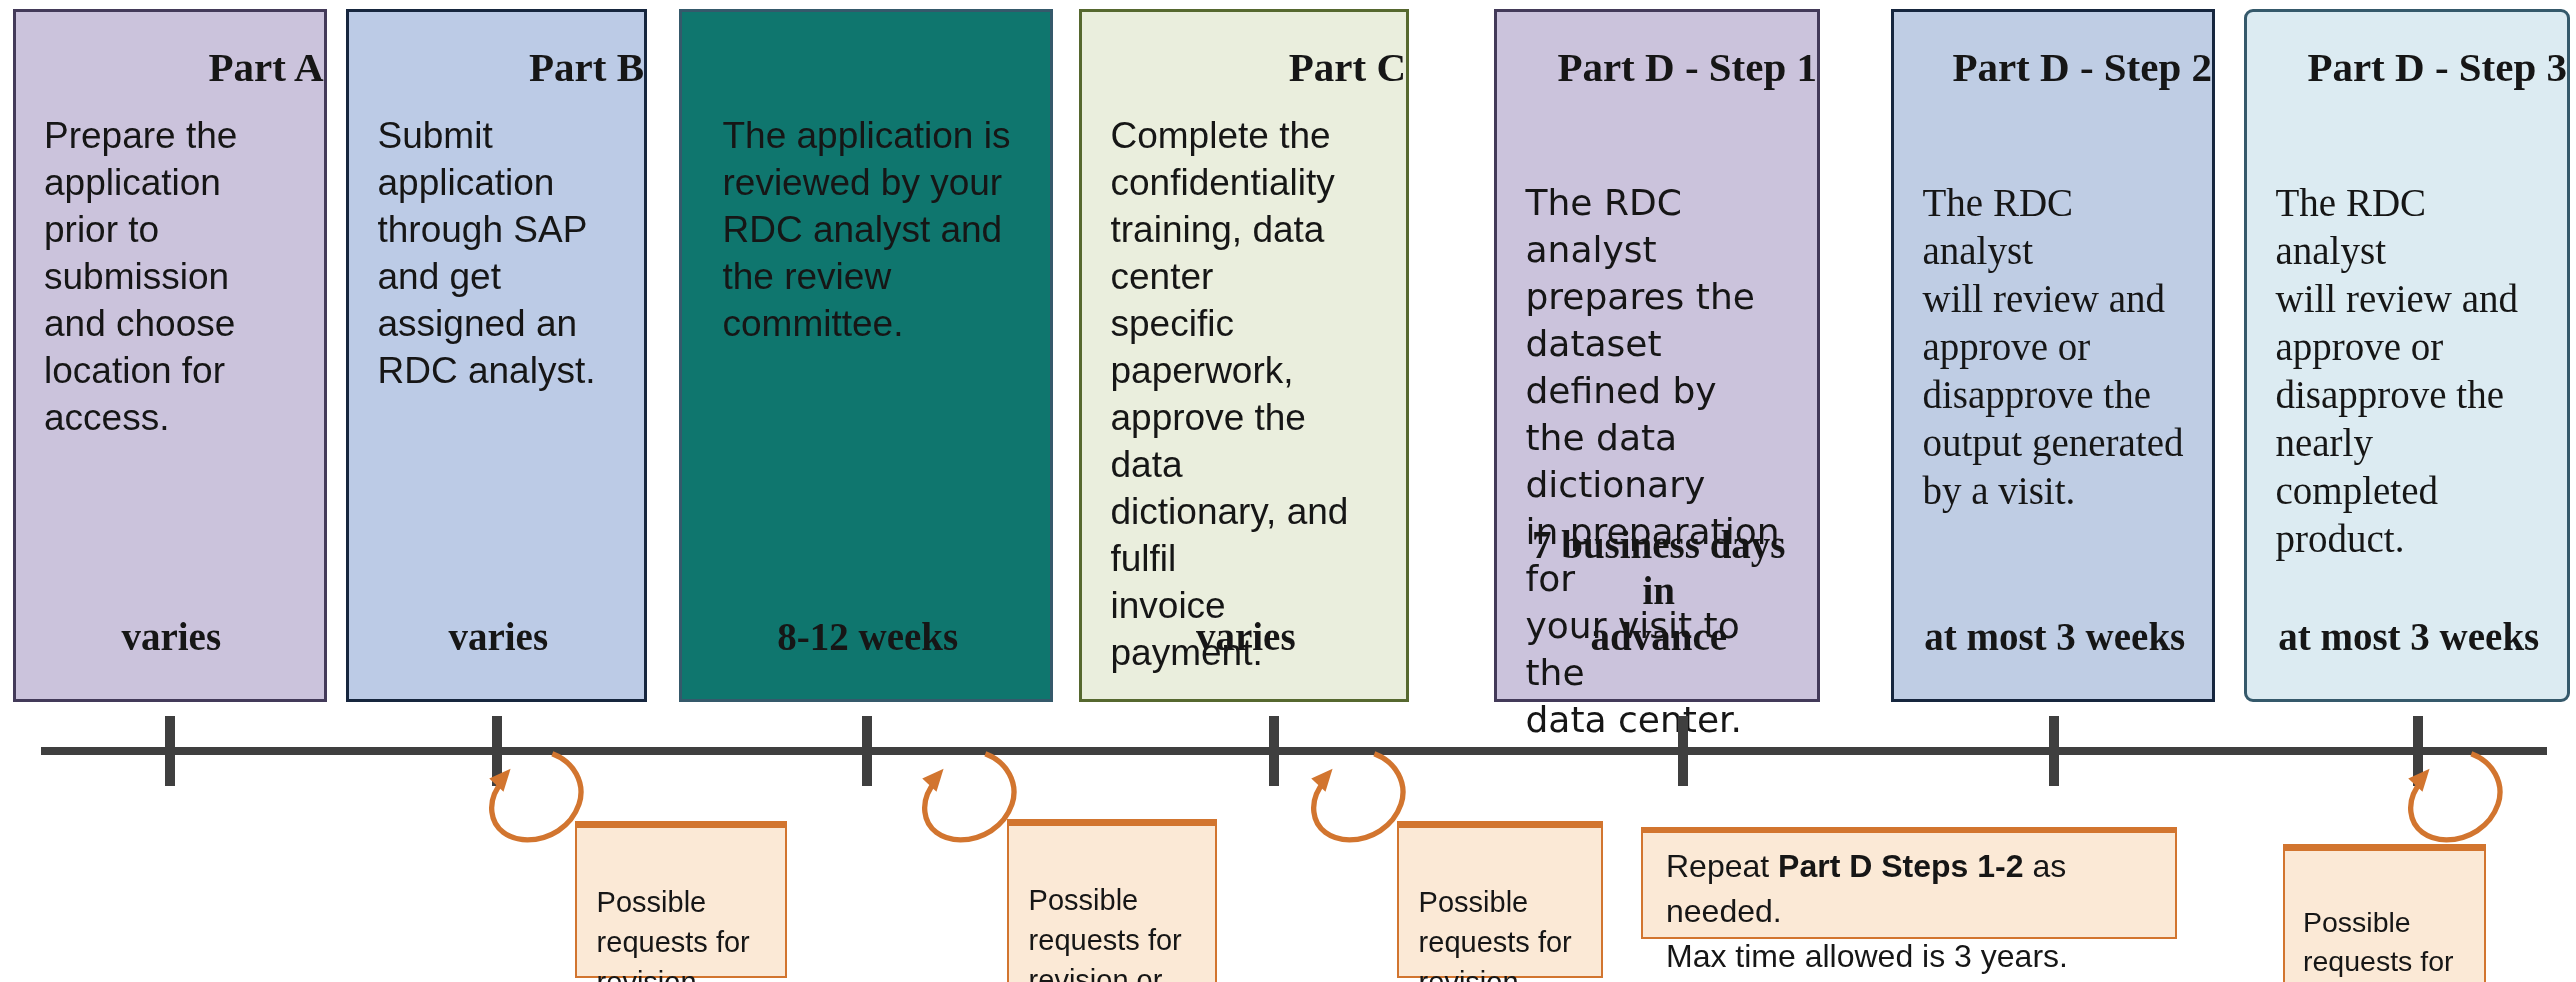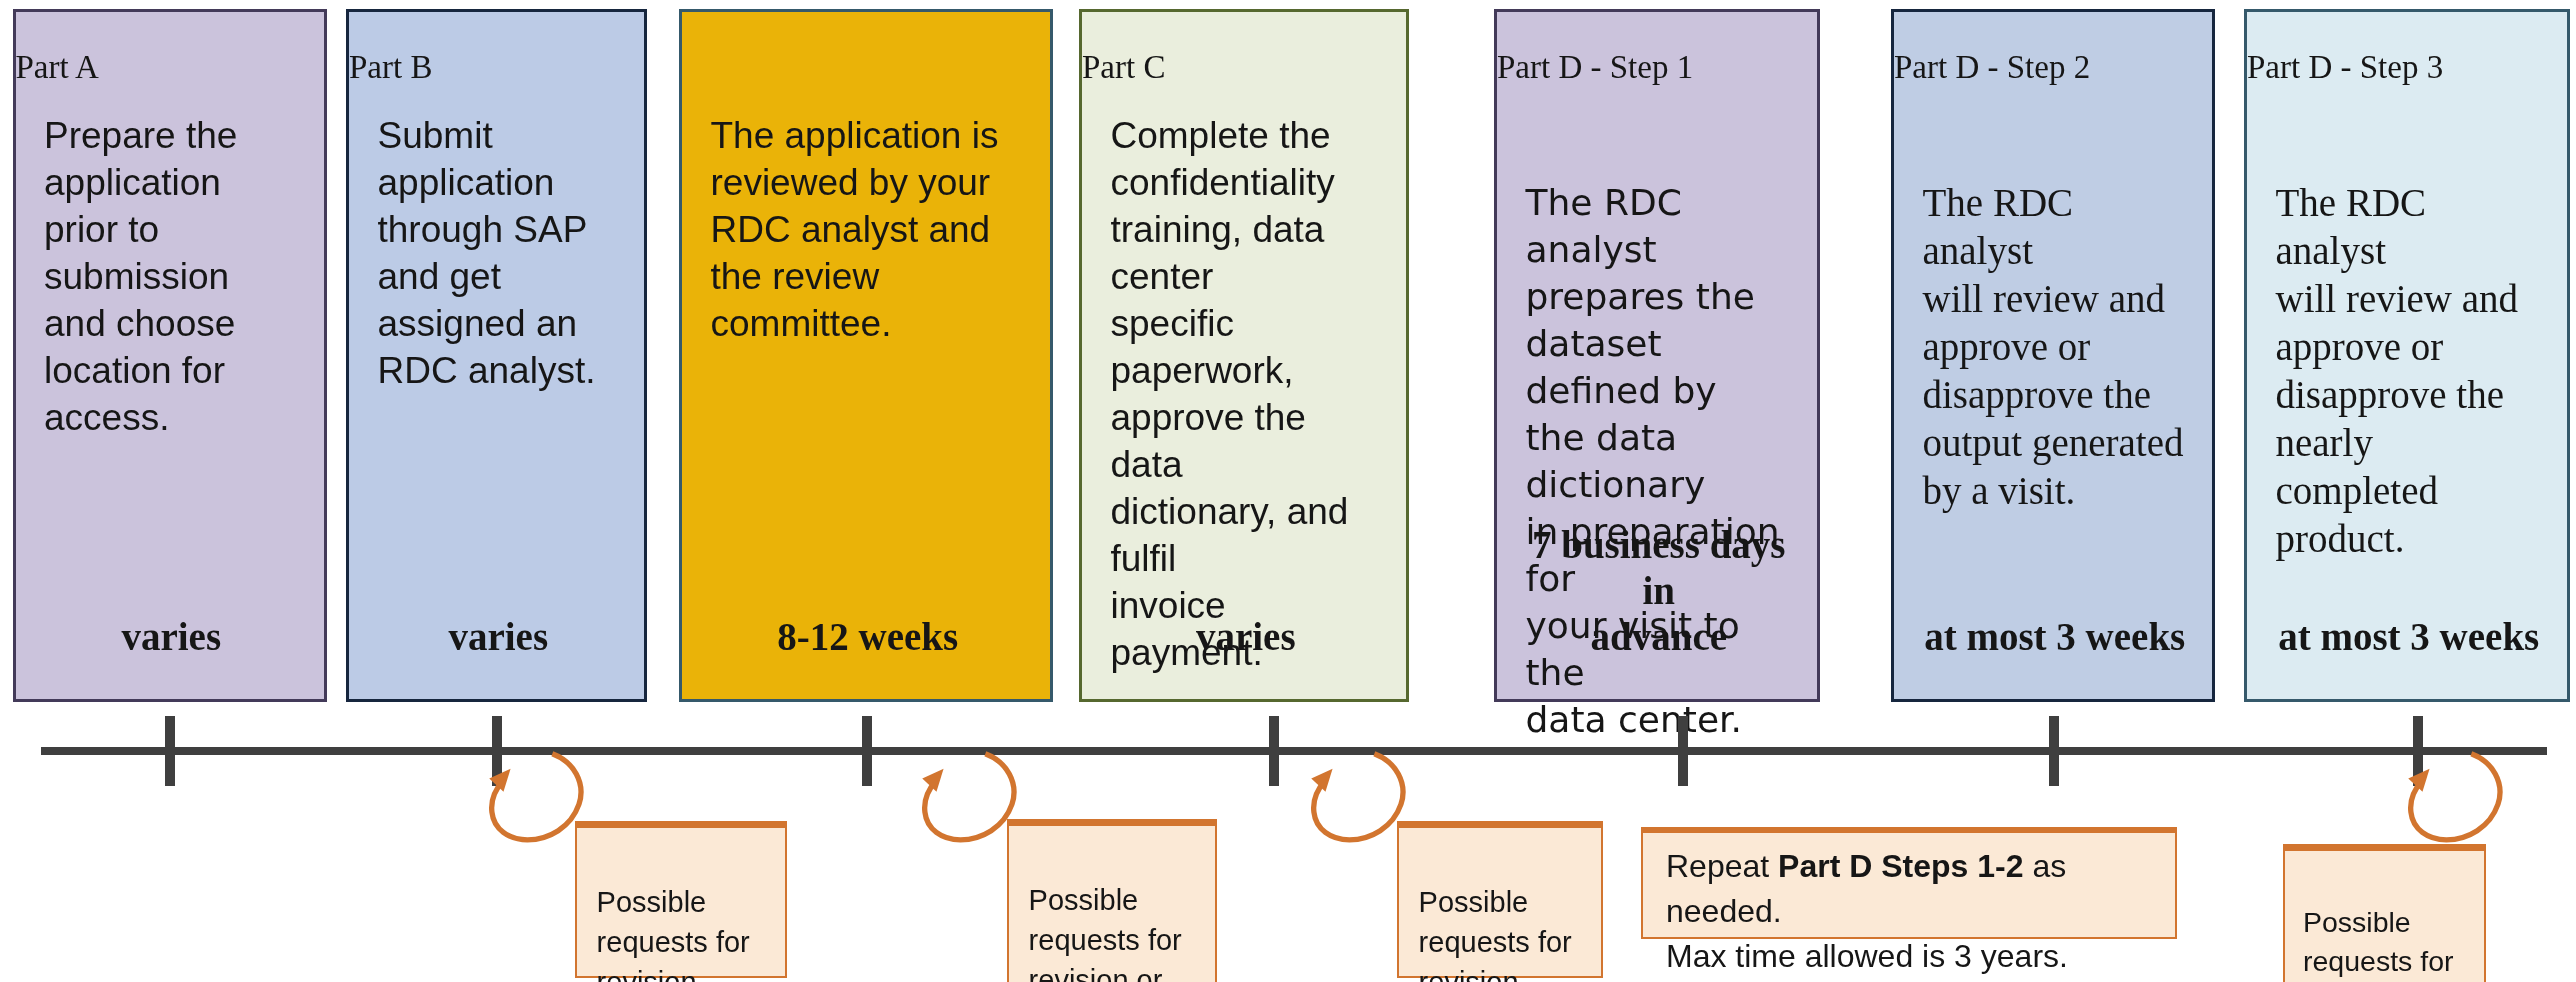--- a/index.html
+++ b/index.html
@@ -6,22 +6,22 @@
   #canvas{
     position:relative;width:2576px;height:982px;background:#ffffff;overflow:hidden;
     font-family:"Liberation Sans",sans-serif;color:#161616;
   }
   
   .stage{
     position:absolute;top:9px;height:693px;box-sizing:border-box;
     border:3.6px solid #333;background:#eee;
   }
   .stage-title{
-    padding-top:30px;text-align:left;
-    font-family:"Liberation Serif",serif;font-weight:400;font-size:33px;line-height:50px;
+    padding-top:30px;text-align:right;
+    font-family:"Liberation Serif",serif;font-weight:700;font-size:41px;line-height:50px;
     min-height:50px;white-space:pre-line;
   }
   .stage-body{
     margin:87px 28.5px 0 28.5px;font-size:37px;line-height:47px;white-space:pre-line;
   }
   .body-sans{font-family:"Liberation Sans",sans-serif;font-size:37px;line-height:47px;margin-top:20px;}
   .body-sans2{font-family:"DejaVu Sans",sans-serif;font-size:36px;line-height:47px;}
   .body-serif{font-family:"Liberation Serif",serif;font-size:39px;line-height:48px;}
   .stage-duration{
     position:absolute;left:16px;right:12.5px;bottom:39px;text-align:center;
@@ -65,21 +65,21 @@
     <div class="stage-title">Part B</div>
     <div class="stage-body body-sans">Submit
 application
 through SAP
 and get
 assigned an
 RDC analyst.</div>
     <div class="stage-duration">varies</div>
   </div>
 
-  <div class="stage" style="left: 679px; width: 374px; background: #eab308; border-color: rgb(53, 89, 107);">
+  <div class="stage" style="left: 679px; width: 374px; background: #0f766e; border-color: rgb(53, 89, 107); padding-left: 12px;">
     <div class="stage-title"></div>
     <div class="stage-body body-sans">The application is
 reviewed by your
 RDC analyst and
 the review
 committee.</div>
     <div class="stage-duration">8-12 weeks</div>
   </div>
 
   <div class="stage" style="left: 1079px; width: 330px; background: rgb(234, 238, 221); border-color: rgb(86, 104, 47);">
@@ -111,21 +111,21 @@
     <div class="stage-title">Part D - Step 2</div>
     <div class="stage-body body-serif">The RDC analyst
 will review and
 approve or
 disapprove the
 output generated
 by a visit.</div>
     <div class="stage-duration">at most 3 weeks</div>
   </div>
 
-  <div class="stage" style="left: 2244px; width: 326px; background: rgb(220, 235, 242); border-color: rgb(53, 89, 107);">
+  <div class="stage" style="left: 2244px; width: 326px; background: rgb(220, 235, 242); border-color: rgb(53, 89, 107); border-radius: 9px;">
     <div class="stage-title">Part D - Step 3</div>
     <div class="stage-body body-serif">The RDC analyst
 will review and
 approve or
 disapprove the
 nearly completed
 product.</div>
     <div class="stage-duration">at most 3 weeks</div>
   </div>
 

